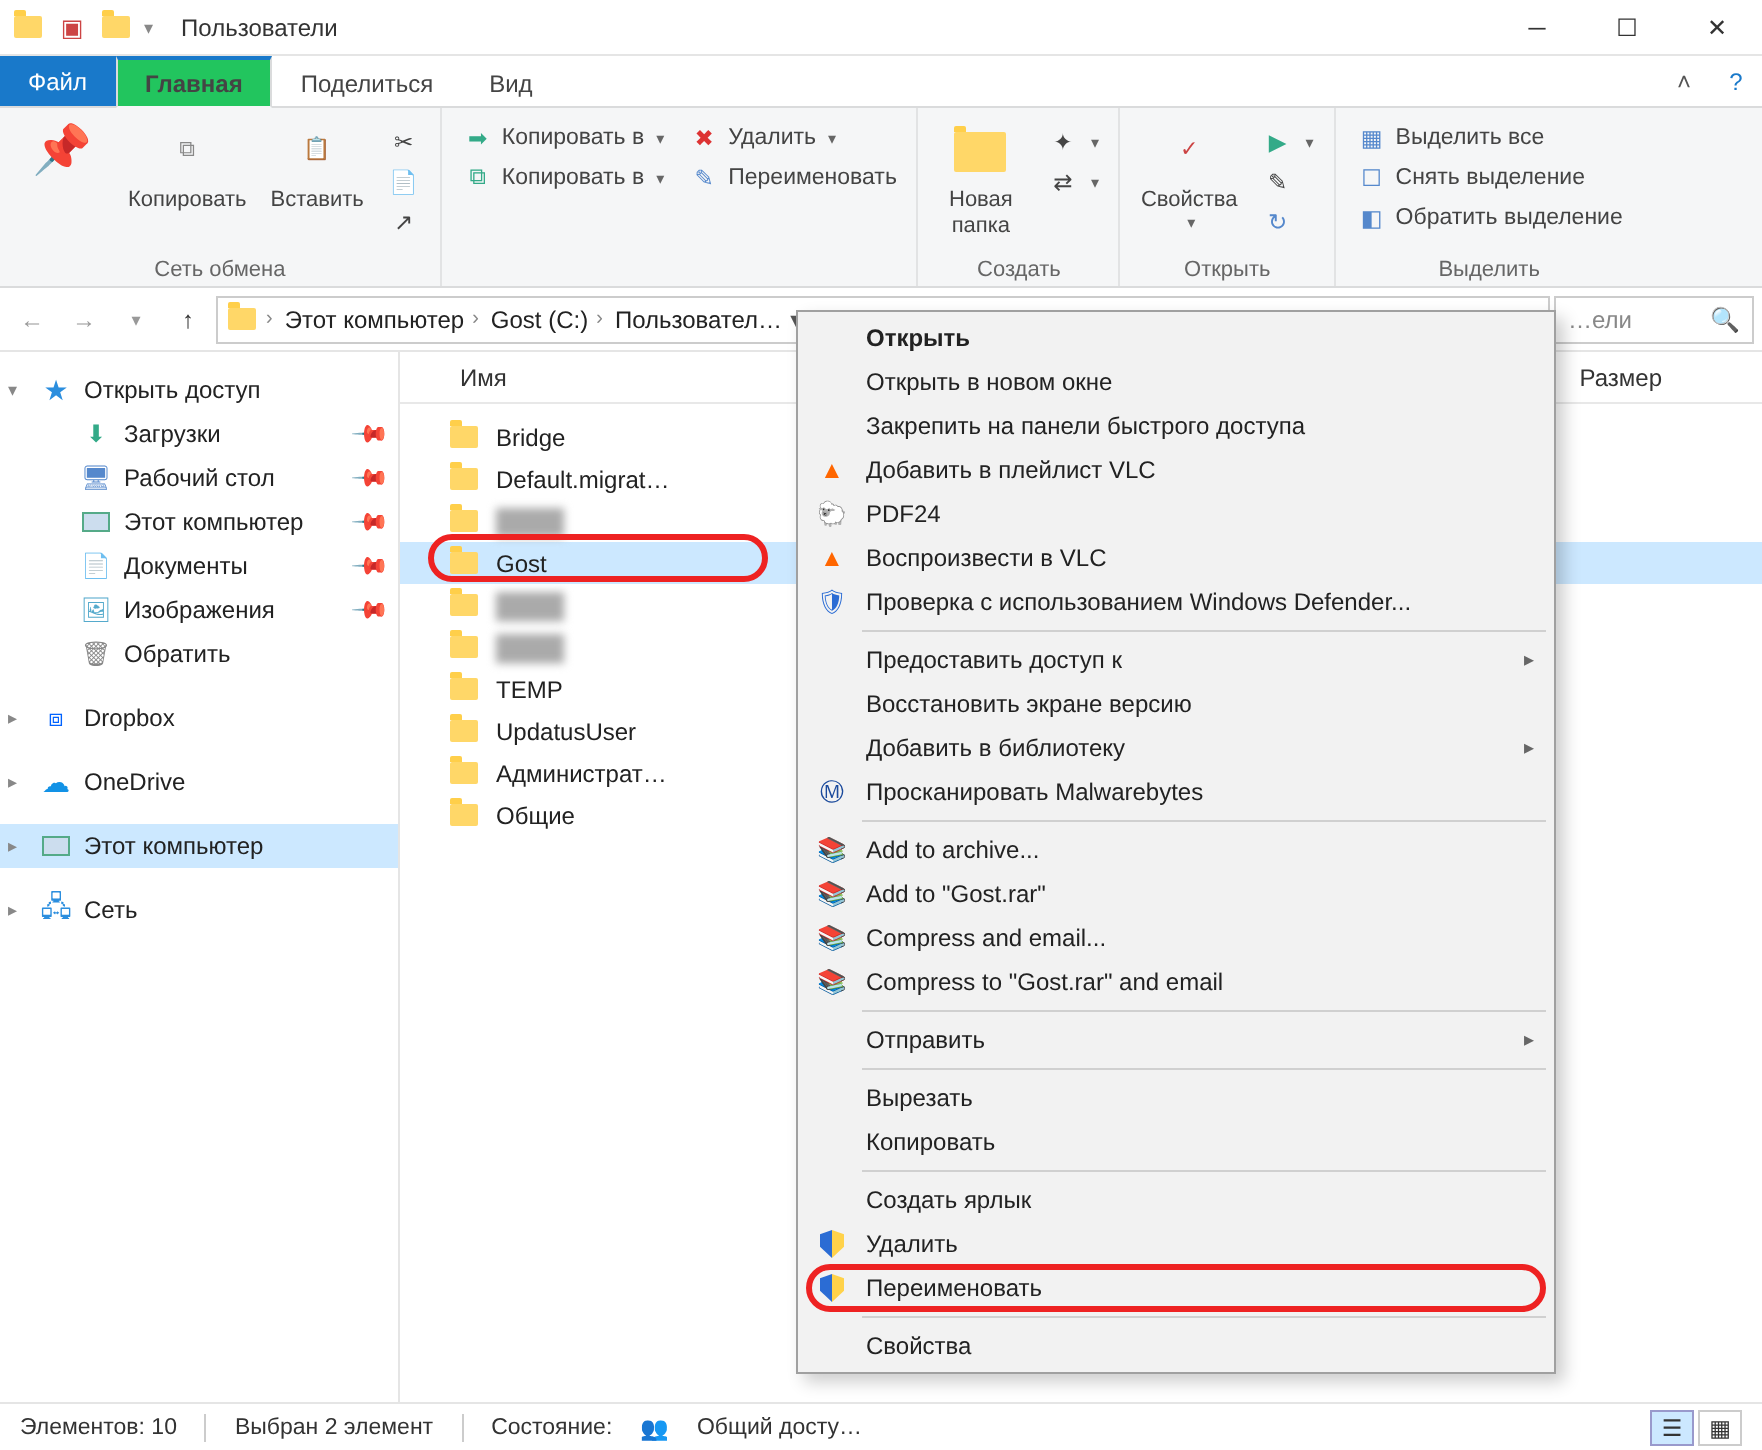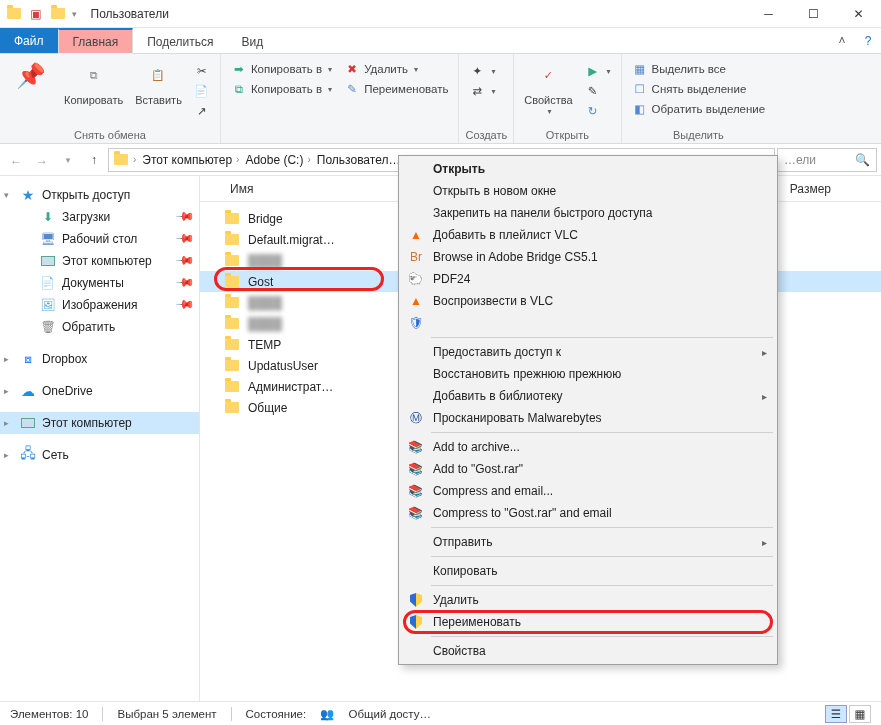--- a/index.html
+++ b/index.html
@@ -10,21 +10,21 @@
 .titlebar .qat { display: flex; align-items: center; gap: 6px; padding-left: 6px; }
 .titlebar .qat-icon { width: 16px; height: 16px; display: inline-flex; align-items: center; justify-content: center; }
 .titlebar .title { margin-left: 14px; font-size: 12px; color: #333; }
 .titlebar .winbtns { margin-left: auto; display: flex; }
 .titlebar .winbtn { width: 45px; height: 28px; display: flex; align-items: center; justify-content: center; color: #333; }
 
 
 .ribtabs { height: 26px; display: flex; align-items: stretch; background: #fff; border-bottom: 1px solid #dadbdc; }
 .ribfile { background: #1979ca; color: #fff; padding: 0 14px; display: flex; align-items: center; font-size: 12px; }
 .ribtab { padding: 0 14px; display: flex; align-items: center; font-size: 12px; color: #444; border-top: 2px solid transparent; }
-.ribtab.active { background: #fca5a5; border-top: 2px solid #1979ca; border-left: 1px solid #dadbdc; border-right: 1px solid #dadbdc; border-bottom: 1px solid #f5f6f7; margin-bottom: -1px; }
+.ribtab.active { background: #22c55e; border-top: 2px solid #1979ca; border-left: 1px solid #dadbdc; border-right: 1px solid #dadbdc; border-bottom: 1px solid #f5f6f7; margin-bottom: -1px; font-weight: bold; }
 .ribtabs .spacer { flex: 1; }
 .ribtabs .help { width: 26px; display: flex; align-items: center; justify-content: center; color: #1979ca; }
 .ribtabs .mini { width: 26px; display: flex; align-items: center; justify-content: center; color: #555; }
 
 
 .ribbon { height: 90px; background: #f5f6f7; border-bottom: 1px solid #dadbdc; display: flex; }
 .ribgroup { border-right: 1px solid #e2e3e4; padding: 2px 6px 0 6px; display: flex; flex-direction: column; }
 .ribgroup .gbody { flex: 1; display: flex; align-items: flex-start; gap: 4px; padding-top: 2px; }
 .ribgroup .glabel { text-align: center; font-size: 11px; color: #666; padding: 2px 0; }
 .bigbtn { display: flex; flex-direction: column; align-items: center; width: auto; min-width: 50px; padding: 2px 4px; font-size: 11px; color: #444; text-align: center; line-height: 1.2; }
@@ -141,21 +141,21 @@
             <span class="sicon">✂</span>
           </div>
         <div class="smbtn">
             <span class="sicon">📄</span>
           </div>
         <div class="smbtn">
             <span class="sicon">↗</span>
           </div>
       </div>
     </div>
-    <div class="glabel">Снять обмена</div>
+    <div class="glabel">Сеть обмена</div>
   </div>
 
   <div class="ribgroup">
     <div class="gbody">
       <div class="smlist" style="padding-top:2px">
         <div class="smbtn">
             <span class="sicon" style="color:#3a8">➡</span>
             <span>Копировать в</span>
             <span class="dd">▾</span>
           </div>
@@ -174,20 +174,27 @@
         <div class="smbtn">
             <span class="sicon" style="color:#58c">✎</span>
             <span>Переименовать</span>
           </div>
       </div>
     </div>
   </div>
 
   <div class="ribgroup">
     <div class="gbody">
+      <div class="bigbtn">
+          <div class="bicon">
+            <span class="folder-shape" style="width:26px;height:20px"></span>
+          </div>
+          <span style="white-space:pre-line">Новая
+папка</span>
+        </div>
       <div class="smlist" style="padding-top:4px">
         <div class="smbtn">
             <span class="sicon">✦</span>
             <span class="dd">▾</span>
           </div>
         <div class="smbtn">
             <span class="sicon">⇄</span>
             <span class="dd">▾</span>
           </div>
       </div>
@@ -249,21 +256,21 @@
         <span class="folder-shape"></span>
       </span>
     <span class="crumb">
         <span class="chev">›</span>
       </span>
     <span class="crumb">
         <span>Этот компьютер</span>
         <span class="chev">›</span>
       </span>
     <span class="crumb">
-        <span>Adobe (C:)</span>
+        <span>Gost (C:)</span>
         <span class="chev">›</span>
       </span>
     <span class="crumb">
         <span>Пользовател…</span>
       </span>
     <span class="adown">▾</span>
     <span class="refresh">⟳</span>
   </div>
   <div class="searchbox">
     <span>…ели</span>
@@ -417,41 +424,38 @@
       <span>Открыть в новом окне</span>
     </div>
   <div class="ctxitem">
       <span>Закрепить на панели быстрого доступа</span>
     </div>
   <div class="ctxitem">
       <span class="cicon" style="color:#f60">▲</span>
       <span>Добавить в плейлист VLC</span>
     </div>
   <div class="ctxitem">
-      <span class="cicon" style="color:#c73">Br</span>
-      <span>Browse in Adobe Bridge CS5.1</span>
-    </div>
-  <div class="ctxitem">
       <span class="cicon" style="color:#888">🐑</span>
       <span>PDF24</span>
     </div>
   <div class="ctxitem">
       <span class="cicon" style="color:#f60">▲</span>
       <span>Воспроизвести в VLC</span>
     </div>
   <div class="ctxitem">
       <span class="cicon" style="color:#2b6cd4">🛡</span>
+      <span>Проверка с использованием Windows Defender...</span>
     </div>
   <div class="ctxsep"></div>
   <div class="ctxitem">
       <span>Предоставить доступ к</span>
       <span class="sub">▸</span>
     </div>
   <div class="ctxitem">
-      <span>Восстановить прежнюю прежнюю</span>
+      <span>Восстановить экране версию</span>
     </div>
   <div class="ctxitem">
       <span>Добавить в библиотеку</span>
       <span class="sub">▸</span>
     </div>
   <div class="ctxitem">
       <span class="cicon" style="color:#1b4a9c">Ⓜ</span>
       <span>Просканировать Malwarebytes</span>
     </div>
   <div class="ctxsep"></div>
@@ -471,23 +475,29 @@
       <span class="cicon" style="color:#862">📚</span>
       <span>Compress to "Gost.rar" and email</span>
     </div>
   <div class="ctxsep"></div>
   <div class="ctxitem">
       <span>Отправить</span>
       <span class="sub">▸</span>
     </div>
   <div class="ctxsep"></div>
   <div class="ctxitem">
+      <span>Вырезать</span>
+    </div>
+  <div class="ctxitem">
       <span>Копировать</span>
     </div>
   <div class="ctxsep"></div>
+  <div class="ctxitem">
+      <span>Создать ярлык</span>
+    </div>
   <div class="ctxitem">
       <span class="cicon">
         <span class="shield"></span>
       </span>
       <span>Удалить</span>
     </div>
   <div class="ctxitem">
       <span class="cicon">
         <span class="shield"></span>
       </span>
@@ -496,21 +506,21 @@
   <div class="ctxsep"></div>
   <div class="ctxitem">
       <span>Свойства</span>
     </div>
   <div class="redring" style="left:4px;bottom:30px;width:370px;height:24px"></div>
 </div>
 
 <div class="status">
   <span>Элементов: 10</span>
   <span class="sep"></span>
-  <span>Выбран 5 элемент</span>
+  <span>Выбран 2 элемент</span>
   <span class="sep"></span>
   <span>Состояние:</span>
   <span style="color:#3a8">👥</span>
   <span>Общий досту…</span>
   <div class="right">
     <div class="vbtn active">☰</div>
     <div class="vbtn">▦</div>
   </div>
 </div>
 

